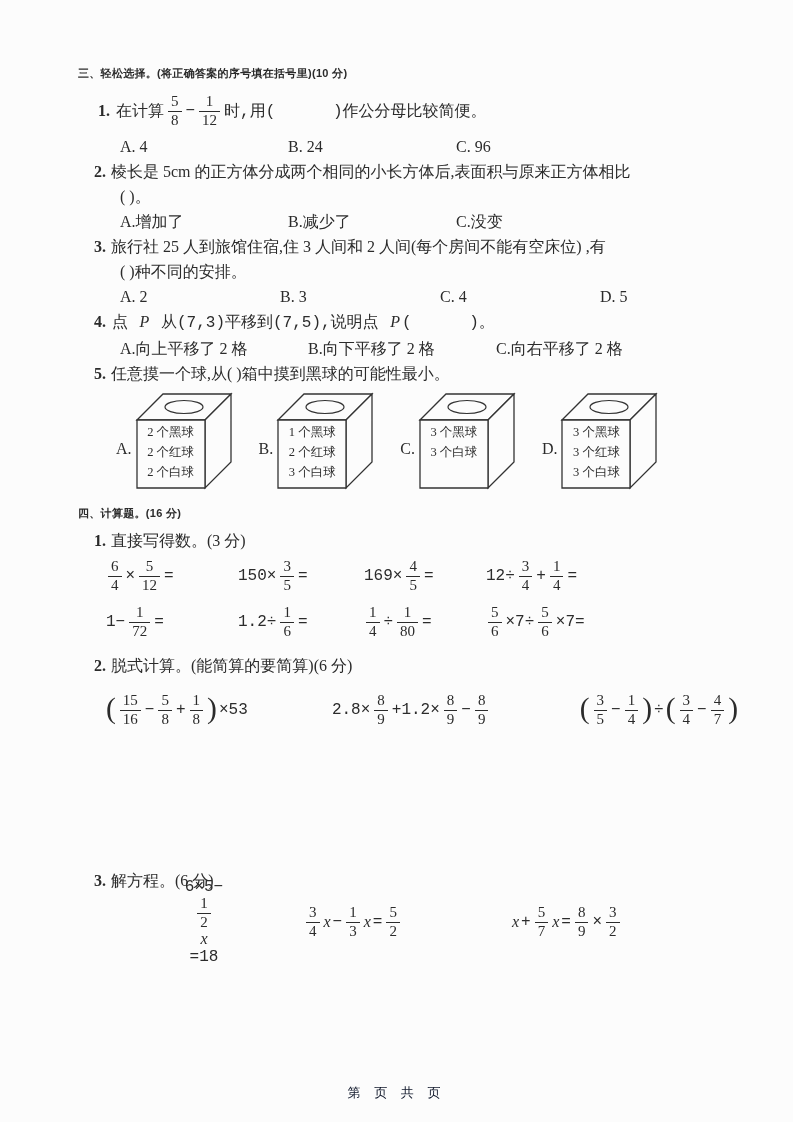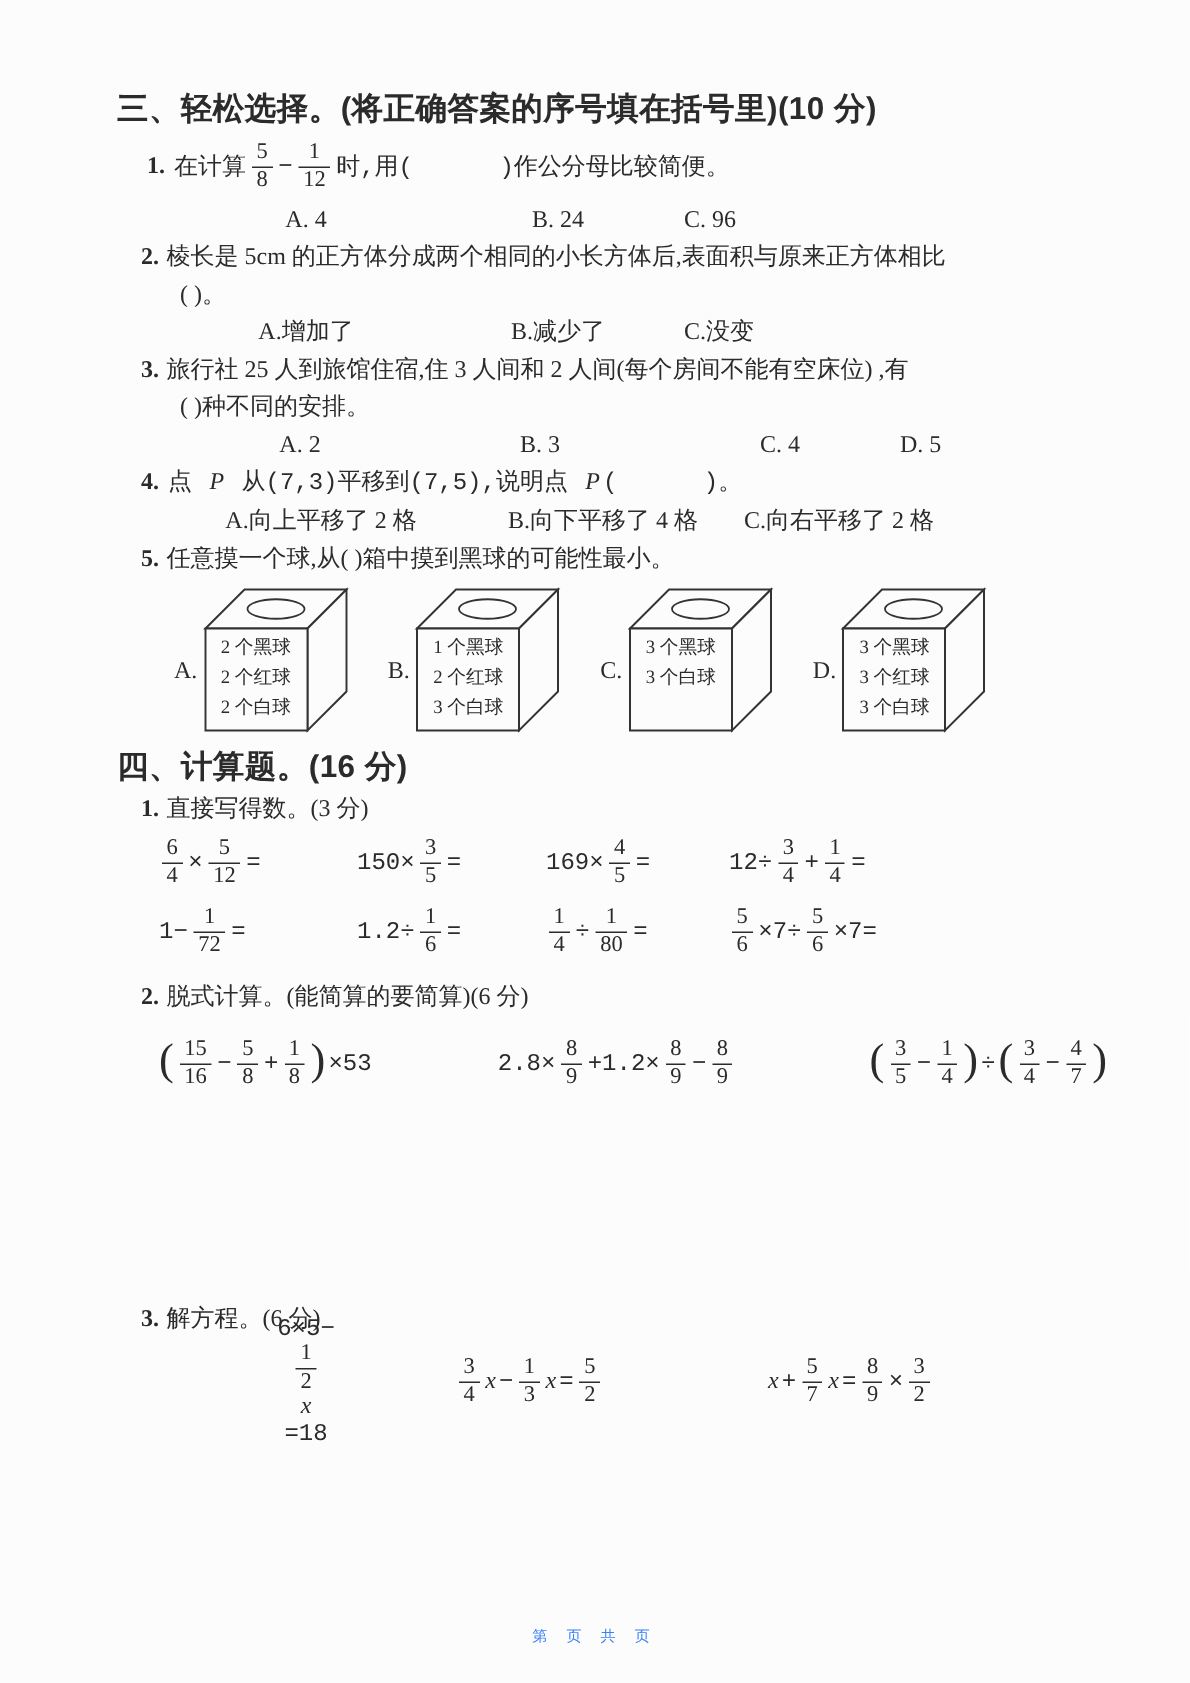--- a/index.html
+++ b/index.html
@@ -9,30 +9,30 @@
     background:#fcfcfc;
     color:#2b2b2b;
     font-family:"Liberation Serif", serif;
     font-size:16px;
     overflow:hidden;
   }
   .content{padding:58px 54px 0 78px;}
   .sec-heading{
     font-family:"Liberation Sans", sans-serif;
     font-weight:700;
-    font-size:21px;
+    font-size:11px;
     line-height:30px;
     letter-spacing:0.3px;
   }
   .line{line-height:25px;}
   .qnum{font-weight:700;margin-right:5px;}
   .qfirst{margin-left:16px;}
   .qcont{margin-left:42px;}
   .optrow{display:flex;margin-left:42px;line-height:25px;}
-  .opt{display:inline-block;text-align:center;}
+  .opt{display:inline-block;}
   .ow168{width:168px;}
   .ow160{width:160px;}
   .ow188{width:188px;}
   
   .mrow{display:flex;align-items:center;}
   .q1math{margin-left:20px;height:46px;}
   .mtx{padding:0 1px;white-space:pre;font-family:Liberation Mono, monospace;}
   .mvar{font-style:italic;padding:0 1px;}
   .mpar{
     font-size:1.85em;font-weight:400;line-height:0.9;
@@ -62,22 +62,22 @@
   .boxitem{display:flex;}
   .boxlabel{margin-top:48px;margin-right:3px;font-size:16px;}
   .boxfig{position:relative;width:100px;height:98px;}
   .boxfig svg{position:absolute;left:0;top:0;}
   .boxlines{
     position:absolute;left:3px;top:30px;width:66px;
     font-size:12.5px;line-height:1.6;text-align:center;white-space:nowrap;
   }
   .footer{
     position:absolute;left:0;top:1084px;width:100%;
-    text-align:center;font-size:10px;letter-spacing:5px;
-    font-family:"Liberation Sans", sans-serif;color:#3b82f6;
+    text-align:center;font-size:13px;letter-spacing:5px;
+    font-family:"Liberation Sans", sans-serif;color:#0f172a;
   }
   .spacer8{height:4px;}
 </style>
 </head>
 <body>
 
 <div class="page">
   <div class="content">
 
     <div class="sec-heading">三、轻松选择。(将正确答案的序号填在括号里)(10 分)</div>
@@ -123,21 +123,21 @@
       <span class="opt ow160">B. 3</span>
       <span class="opt ow160">C. 4</span>
       <span class="opt">D. 5</span>
     </div>
 
     <div class="line qfirst">
       <span class="qnum">4.</span><span><span class="mtx">点 </span><span class="mvar">P</span><span class="mtx"> 从(7,3)平移到(7,5),说明点 </span><span class="mvar">P</span><span class="mtx">(      )。</span></span>
     </div>
     <div class="optrow">
       <span class="opt ow188">A.向上平移了 2 格</span>
-      <span class="opt ow188">B.向下平移了 4 格</span>
+      <span class="opt ow188">B.向下平移了 2 格</span>
       <span class="opt">C.向右平移了 2 格</span>
     </div>
 
     <div class="line qfirst">
       <span class="qnum">5.</span><span>任意摸一个球,从(      )箱中摸到黑球的可能性最小。</span>
     </div>
 
     <div class="boxrow">
 
       <div class="boxitem">

